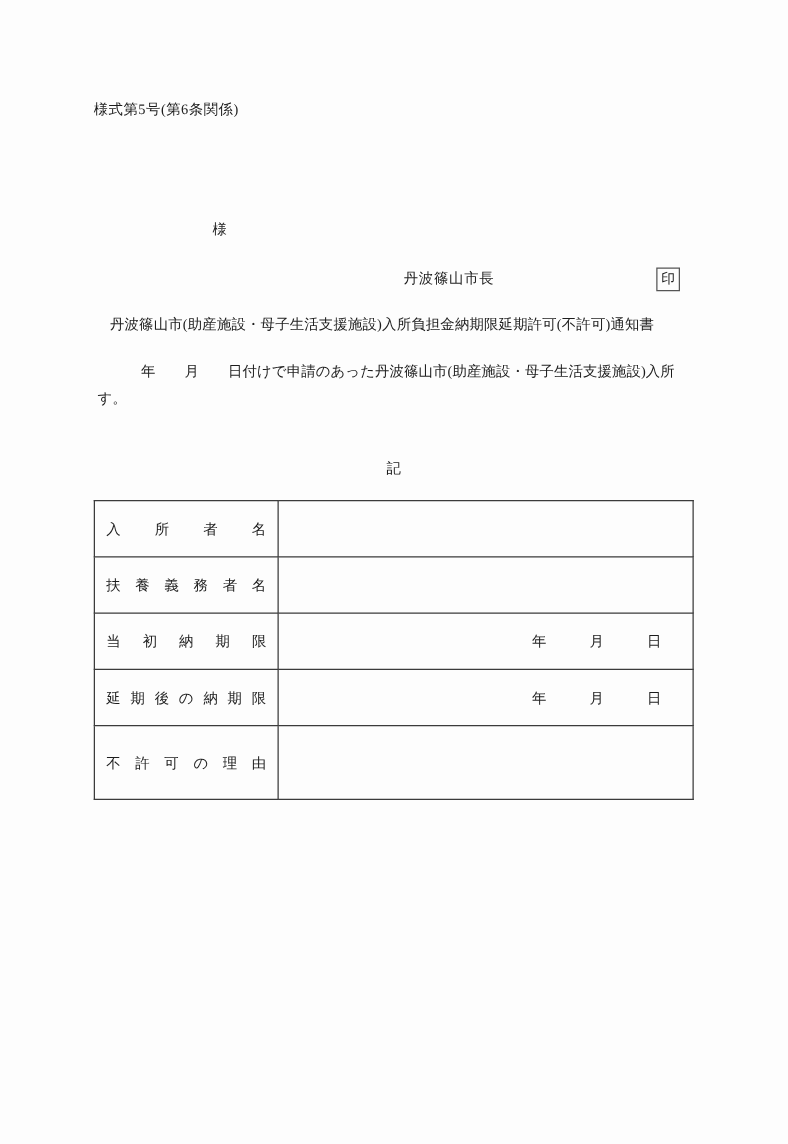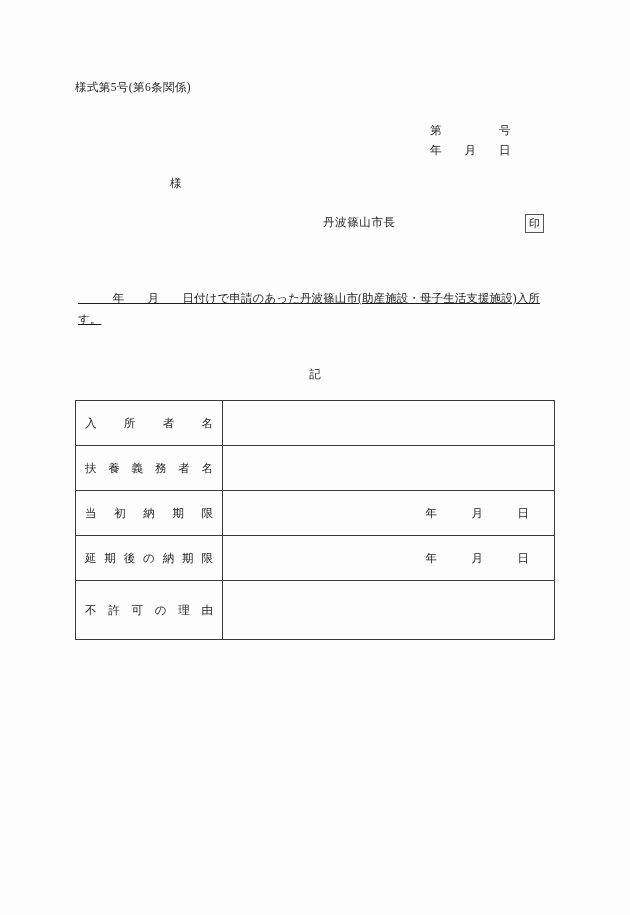--- a/index.html
+++ b/index.html
@@ -94,21 +94,20 @@
     left: 78px;
     top: 288px;
     width: 478px;
     font-size: 11.5px;
     line-height: 21px;
     letter-spacing: 0.1px;
   }
   .body-text .line {
     display: block;
     white-space: pre;
-    text-decoration: underline;
   }
   .body-text .line.l1 { text-indent: 0; }
 
   
   .ki-marker {
     position: absolute;
     left: 0;
     top: 367px;
     width: 630px;
     text-align: center;
@@ -156,31 +155,28 @@
     white-space: pre;
   }
 </style>
 </head>
 <body>
 
 <div class="page">
 
   <div class="form-number">様式第5号(第6条関係)</div>
 
-  <div class="doc-meta">
-    <span class="meta-row">第　　　　　号</span>
-    <span class="meta-row">年　　月　　日</span>
-  </div>
 
   <div class="addressee">様</div>
 
   <div class="issuer">丹波篠山市長</div>
 
   <div class="seal-box">印</div>
 
+  <div class="doc-title">丹波篠山市(助産施設・母子生活支援施設)入所負担金納期限延期許可(不許可)通知書</div>
 
   <div class="body-text">
     <span class="line l1">　　　年　　月　　日付けで申請のあった丹波篠山市(助産施設・母子生活支援施設)入所</span>
     <span class="line">す。</span>
   </div>
 
   <div class="ki-marker">記</div>
 
   <table class="form-table">
     <tbody>

